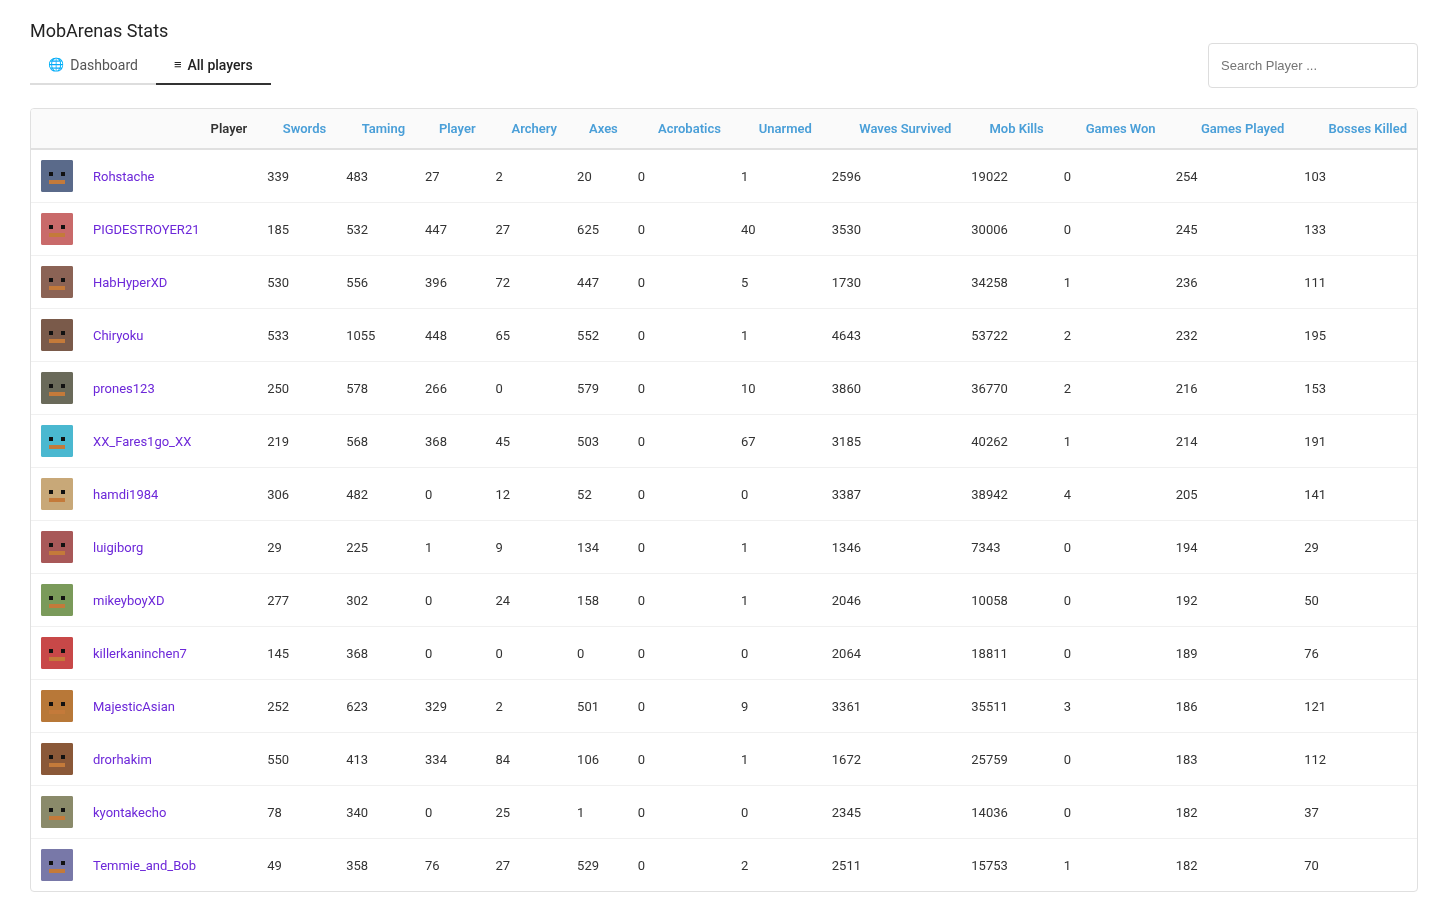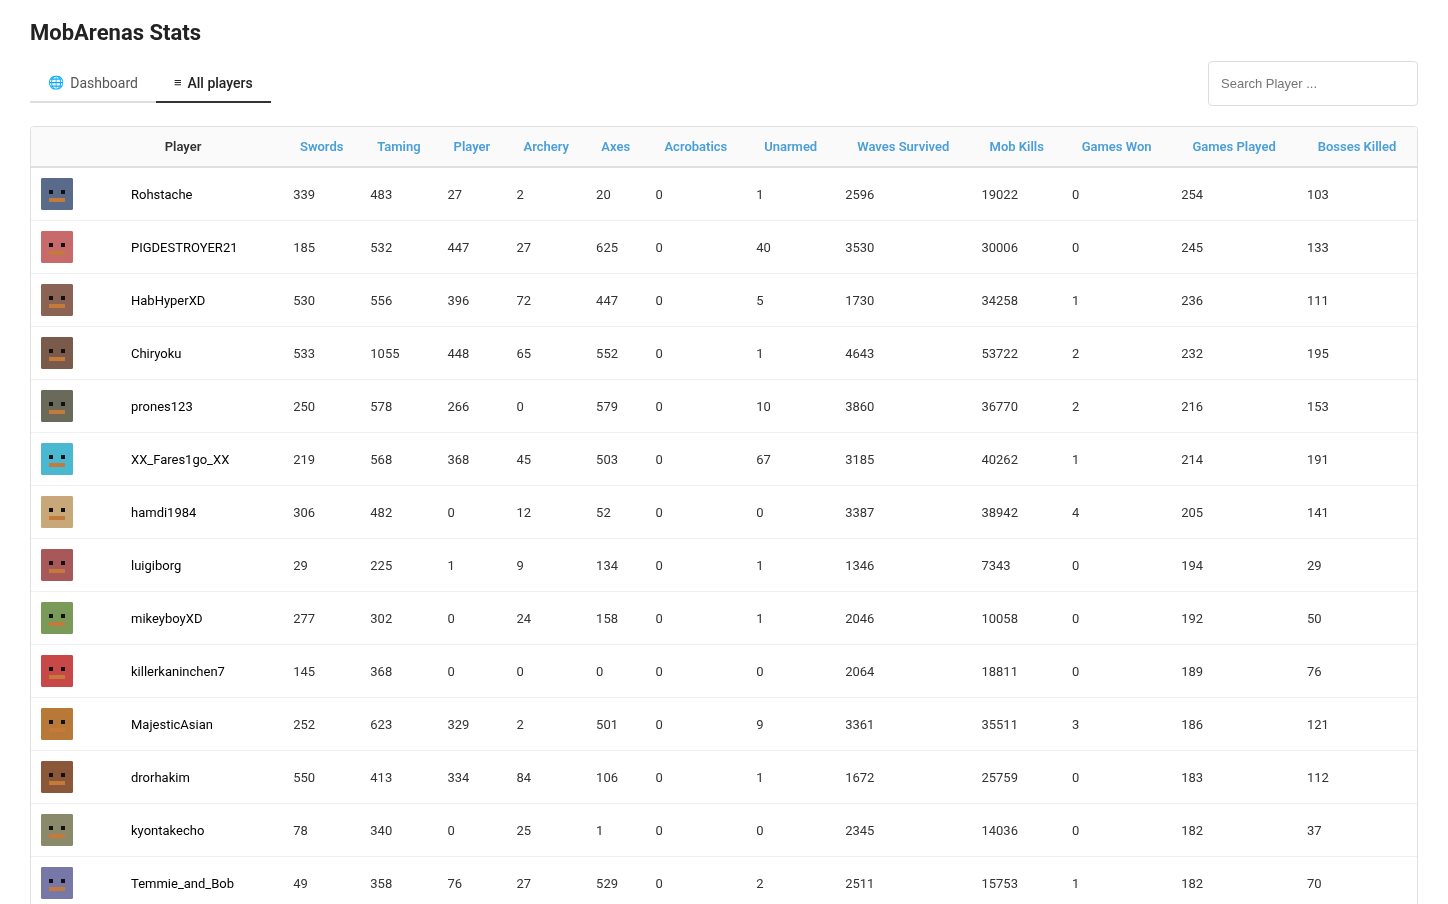--- a/index.html
+++ b/index.html
@@ -8,24 +8,24 @@
       background: #f5f5f5;
       color: #333;
       font-size: 14px;
     }
     .page-wrapper {
       background: #fff;
       min-height: 100vh;
       padding: 20px 30px;
     }
     .page-title {
-      font-size: 22px;
-      font-weight: 700;
+      font-size: 18px;
+      font-weight: 400;
       color: #222;
-      margin-bottom: 16px;
+      margin-bottom: 2px;
     }
     .top-bar {
       display: flex;
       align-items: center;
       justify-content: space-between;
       margin-bottom: 20px;
     }
     .tabs {
       display: flex;
       border-bottom: 2px solid #ddd;
@@ -67,21 +67,21 @@
     table {
       width: 100%;
       border-collapse: collapse;
       font-size: 13px;
     }
     thead tr {
       background: #fafafa;
     }
     thead th {
       padding: 12px 10px;
-      text-align: center;
+      text-align: right;
       font-weight: 600;
       white-space: nowrap;
       border-bottom: 2px solid #e0e0e0;
     }
     thead th.col-player {
       color: #333;
     }
     thead th.col-stat {
       color: #4a9fd8;
     }
@@ -100,24 +100,23 @@
       width: 32px;
       height: 32px;
       border-radius: 2px;
       overflow: hidden;
       display: flex;
       align-items: center;
       justify-content: center;
       font-size: 10px;
     }
     .player-name-link {
-      color: #000000;
+      color: #6d28d9;
       text-decoration: none;
       font-size: 13px;
-      margin-left: 38px;
     }
     .col-avatar { width: 50px; }
     .col-player-name { min-width: 140px; }
   </style>
 </head>
 <body>
 
 <div class="page-wrapper">
   <h1 class="page-title">MobArenas Stats</h1>
 

